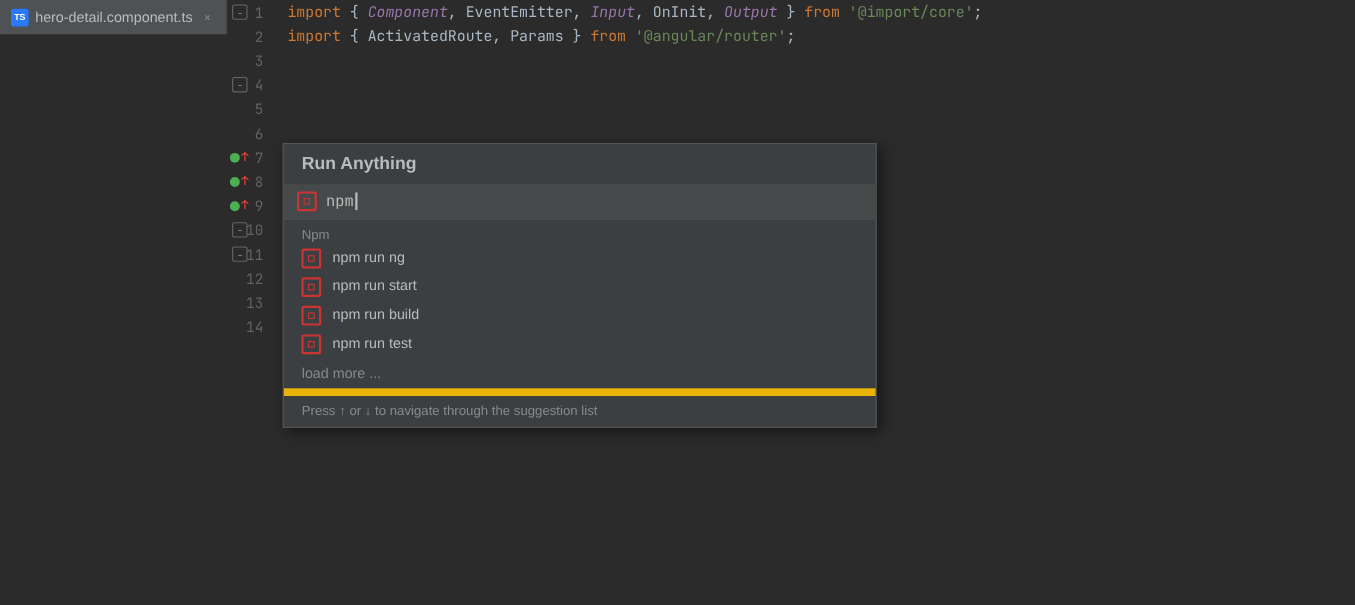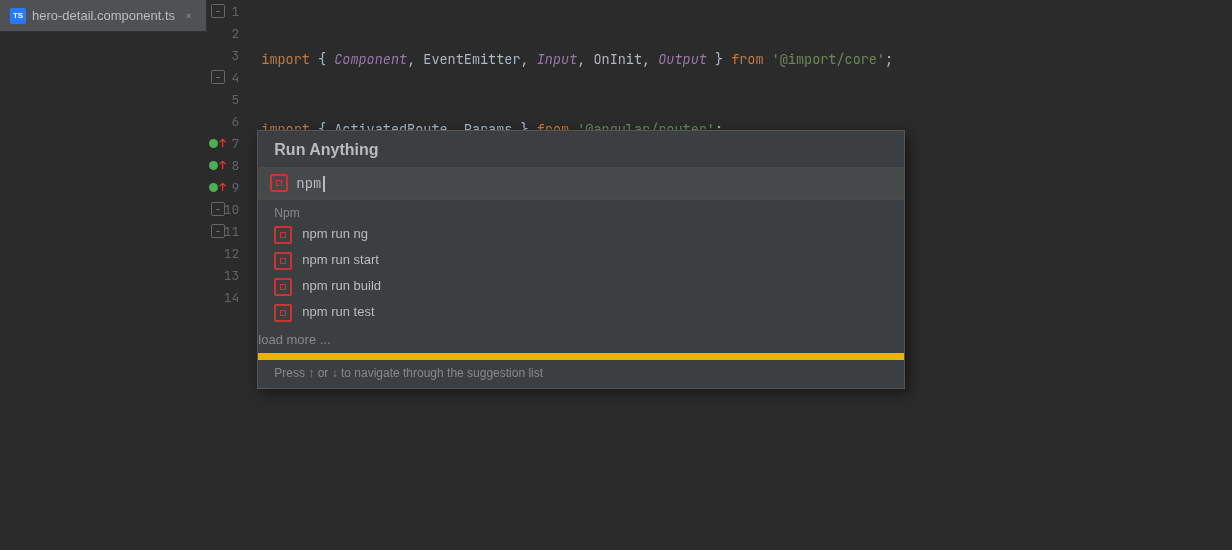--- a/index.html
+++ b/index.html
@@ -107,35 +107,34 @@
       font-size: 13.5px;
       line-height: 22px;
     }
 
     .code-line {
       height: 22px;
       display: flex;
       align-items: flex-end;
       white-space: pre;
       padding-left: 4px;
-      margin-top: 48px;
     }
 
     
     .kw { color: #cc7832; font-weight: normal; } 
     .kw-blue { color: #9876aa; font-style: italic; } 
     .str { color: #6a8759; } 
     .plain { color: #a9b7c6; }
 
     
     .run-anything-popup {
       position: absolute;
       left: 50px;
       top: 130px;
-      width: 648px;
+      width: 540px;
       background: #3c3f41;
       border: 1px solid #555;
       box-shadow: 4px 4px 12px rgba(0,0,0,0.5);
       z-index: 100;
     }
 
     .popup-title {
       padding: 10px 16px 8px;
       font-size: 16px;
       font-weight: bold;
@@ -197,21 +196,21 @@
       align-items: flex-start;
       padding: 4px 16px;
       gap: 10px;
       cursor: pointer;
       font-family: sans-serif;
       font-size: 13px;
       color: #bbbbbb;
     }
 
     .popup-load-more {
-      padding: 6px 0;
+      padding: 6px 16px;
       color: #888;
       font-size: 13px;
       font-family: sans-serif;
       cursor: pointer;
     }
 
     .popup-hint {
       padding: 6px 16px 8px;
       color: #888;
       font-size: 12px;

